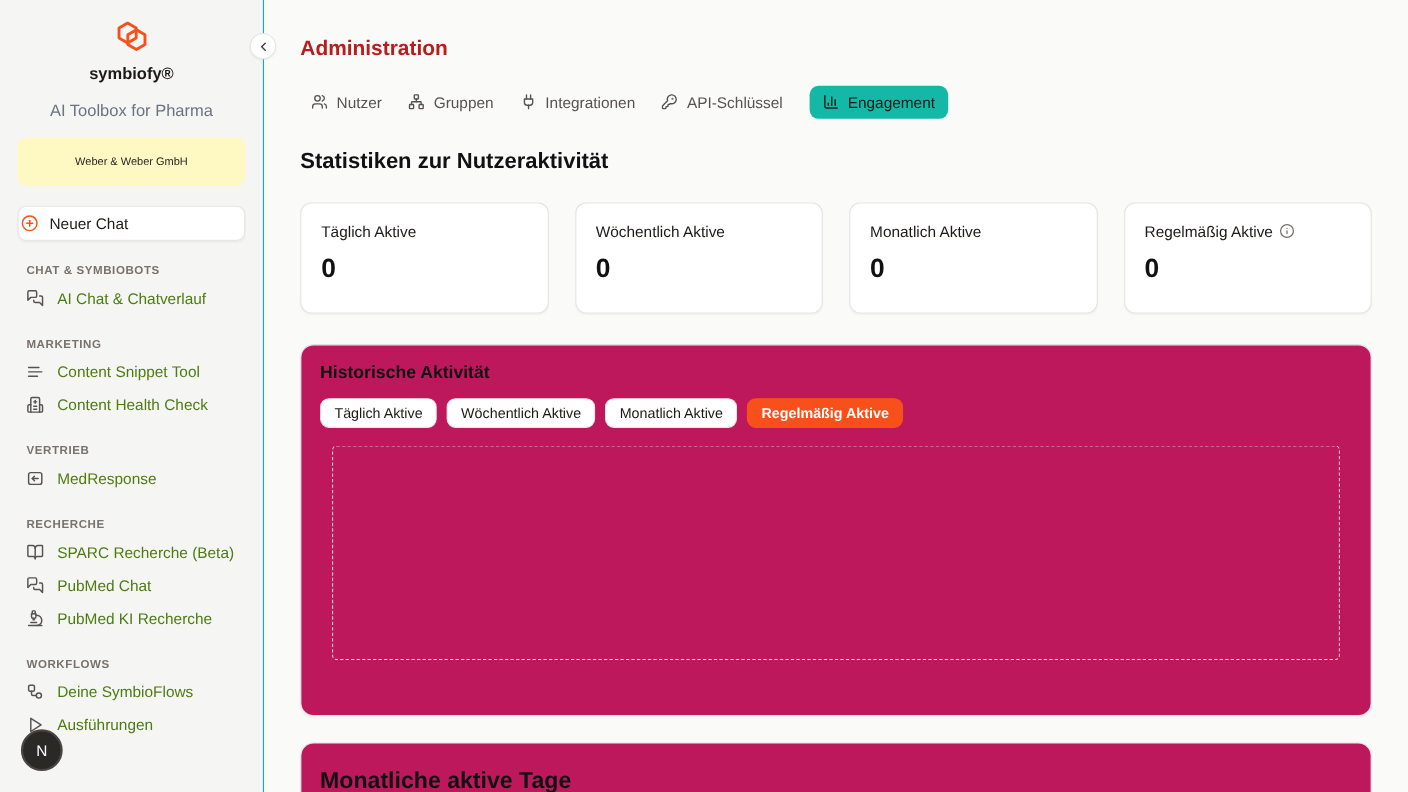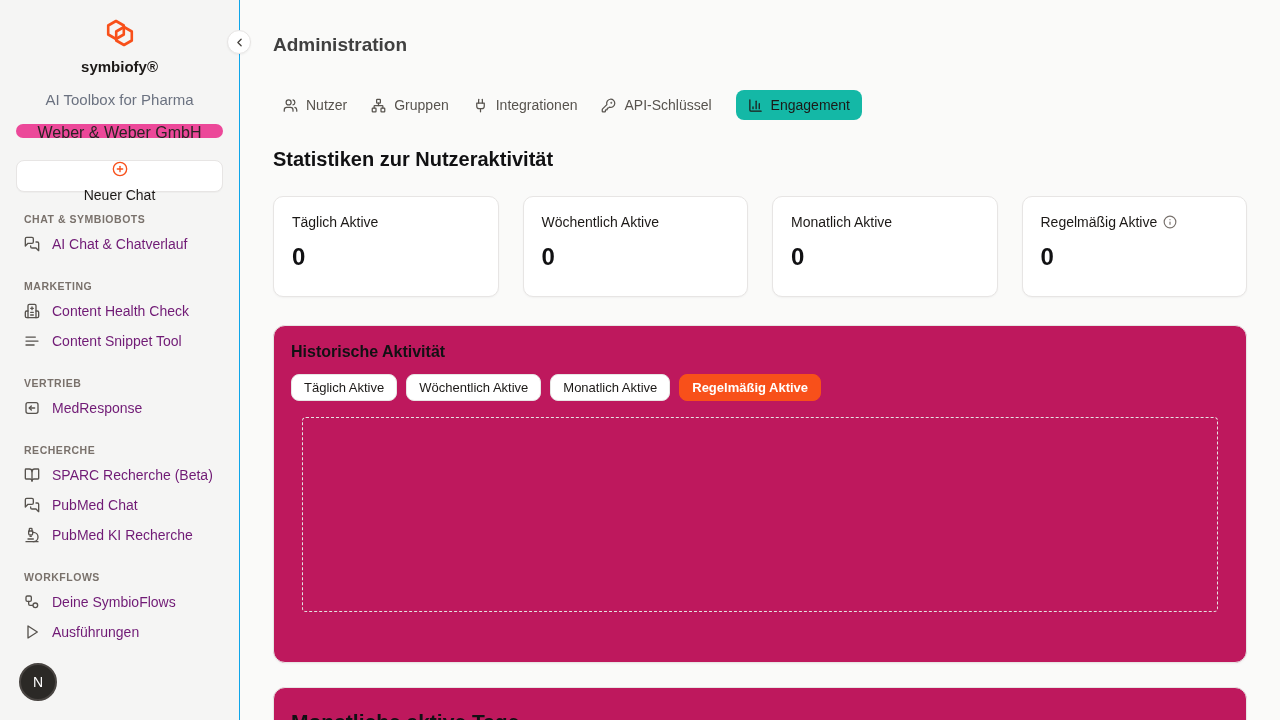--- a/index.html
+++ b/index.html
@@ -22,58 +22,57 @@
     border-radius:50%; background:#fff; border:1px solid #e7e5e4;
     display:flex; align-items:center; justify-content:center;
     color:#44403c; z-index:10; cursor:pointer;
     box-shadow:0 1px 2px rgba(0,0,0,.05);
   }
   .brand-block { text-align:center; }
   .brand-logo { display:inline-block; margin-bottom:6px; }
   .brand-name { font-size:15px; font-weight:700; color:#1c1917; }
   .brand-tagline { font-size:15px; color:#6b7280; margin-top:16px; }
   .company-btn {
-    margin-top:16px; width:100%; height:14px; border:none;
-    background:#ec4899; border-radius:8px; font-size:16px; color:#292524;
+    margin-top:16px; width:100%; height:44px; border:none;
+    background:#fef9c3; border-radius:8px; font-size:10px; color:#292524;
     font-family:inherit; font-weight:500; cursor:pointer;
   }
   .new-chat-btn {
     margin-top:18px; width:100%; height:32px;
     background:#fff; border:1px solid #e7e5e4; border-radius:8px;
-    display:flex; align-items:center; gap:10px; padding:0 13px;
+    display:flex; align-items:center; gap:10px; padding:0 2px;
     font-size:14px; font-weight:500; color:#1c1917; cursor:pointer;
-    font-family:inherit; box-shadow:0 1px 1px rgba(0,0,0,.03);flex-direction:column;
+    font-family:inherit; box-shadow:0 1px 1px rgba(0,0,0,.03);
   }
   .new-chat-btn .icn { color:#f8501a; display:flex; }
   .nav-section-label {
     margin:21px 0 4px 8px; font-size:10.5px; font-weight:700;
     letter-spacing:.05em; color:#79716b; text-transform:uppercase;
   }
   .nav-item {
     display:flex; align-items:flex-start; gap:12px;
     padding:7px 8px; border-radius:8px; cursor:pointer;
-    font-size:14px; color:#701a75;
+    font-size:14px; color:#4d7c0f;
   }
   .nav-item .icn { color:#57534e; display:flex; }
   .avatar {
     position:absolute; left:19px; bottom:19px; width:38px; height:38px;
     border-radius:50%; background:#2b2926; border:2px solid #494542;
     color:#fff; font-size:14px; font-weight:500;
     display:flex; align-items:center; justify-content:center; cursor:pointer;
   }
 
   
   .main { flex:1; padding:0 33px; position:relative; overflow:hidden; }
-  .page-title { margin-top:34px; font-size:19px; font-weight:700; color:#404040; }
+  .page-title { margin-top:34px; font-size:19px; font-weight:700; color:#b91c1c; }
   .tabs { margin-top:22px; display:flex; align-items:center; gap:24px; padding-left:10px; }
   .tab {
-    display:flex; align-items:flex-end; gap:8px; font-size:14px; color:#57534e;
+    display:flex; align-items:flex-start; gap:8px; font-size:14px; color:#57534e;
     padding:7px 0; border-radius:8px; cursor:pointer; background:transparent; border:none;
     font-family:inherit;
-    margin-top:12px;
   }
   .tab .icn { display:flex; }
   .tab.active { background:#14b8a6; padding:7px 12px; color:#1c1917; font-weight:500; }
   .section-heading { margin-top:28px; font-size:20px; font-weight:700; color:#111113; }
 
   .stat-cards { margin-top:25px; display:grid; grid-template-columns:repeat(4,1fr); gap:24px; }
   .stat-card {
     background:#fff; border:1px solid #e7e5e4; border-radius:10px;
     height:101px; padding:17px 18px; box-shadow:0 1px 2px rgba(0,0,0,.04);
   }
@@ -152,40 +151,40 @@
             <path d="M18 9h2a2 2 0 0 1 2 2v11l-4-4h-6a2 2 0 0 1-2-2v-1"></path>
           </svg>
       </span>
       <span>AI Chat &amp; Chatverlauf</span>
     </div>
 
     
     <div class="nav-section-label">MARKETING</div>
     <div class="nav-item">
       <span class="icn">
+        <svg width="16" height="16" viewBox="0 0 24 24" fill="none" stroke="currentColor" stroke-width="2" stroke-linecap="round">
+            <path d="M17 6.1H3"></path>
+            <path d="M21 12.1H3"></path>
+            <path d="M15.1 18H3"></path>
+          </svg>
+      </span>
+      <span>Content Snippet Tool</span>
+    </div>
+    <div class="nav-item">
+      <span class="icn">
         <svg width="16" height="16" viewBox="0 0 24 24" fill="none" stroke="currentColor" stroke-width="2" stroke-linecap="round" stroke-linejoin="round">
             <path d="M18 22V4a2 2 0 0 0-2-2H8a2 2 0 0 0-2 2v18"></path>
             <path d="M18 12h2a2 2 0 0 1 2 2v6a2 2 0 0 1-2 2H4a2 2 0 0 1-2-2v-6a2 2 0 0 1 2-2h2"></path>
             <path d="M12 6v4"></path>
             <path d="M10 8h4"></path>
             <path d="M10 14h4"></path>
             <path d="M10 18h4"></path>
           </svg>
       </span>
       <span>Content Health Check</span>
-    </div>
-    <div class="nav-item">
-      <span class="icn">
-        <svg width="16" height="16" viewBox="0 0 24 24" fill="none" stroke="currentColor" stroke-width="2" stroke-linecap="round">
-            <path d="M17 6.1H3"></path>
-            <path d="M21 12.1H3"></path>
-            <path d="M15.1 18H3"></path>
-          </svg>
-      </span>
-      <span>Content Snippet Tool</span>
     </div>
 
     
     <div class="nav-section-label">VERTRIEB</div>
     <div class="nav-item">
       <span class="icn">
         <svg width="16" height="16" viewBox="0 0 24 24" fill="none" stroke="currentColor" stroke-width="2" stroke-linecap="round" stroke-linejoin="round">
             <rect x="3" y="4" width="18" height="16" rx="3"></rect>
             <path d="m11 9-3 3 3 3"></path>
             <path d="M8 12h8"></path>

